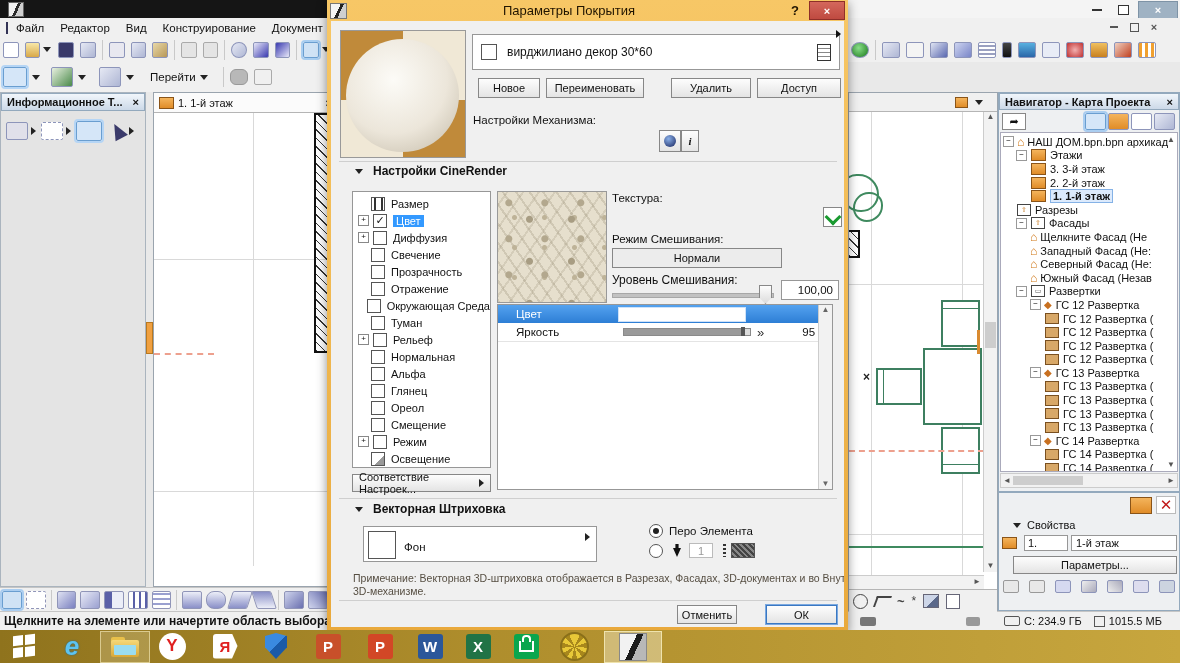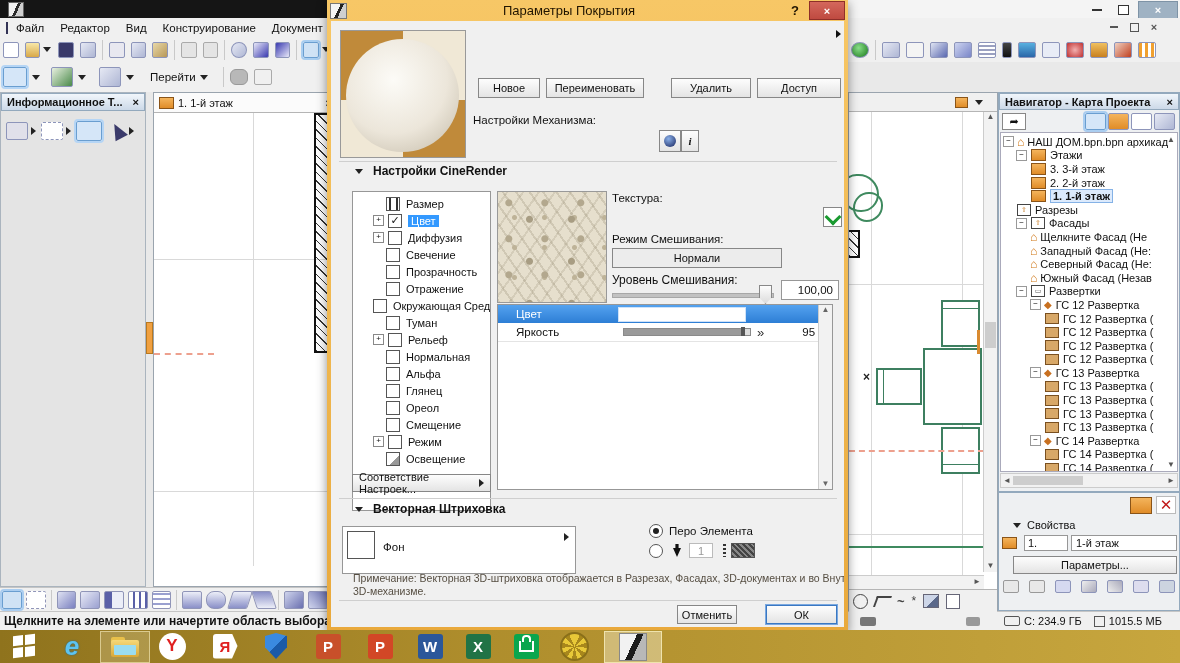--- a/index.html
+++ b/index.html
@@ -407,38 +407,43 @@
       <span style="flex:1;text-align:center;font-size:13px;color:#201400">Параметры Покрытия</span>
       <span style="font-weight:bold;font-size:13px;color:#201400;margin-right:10px">?</span>
       <div style="width:34px;height:17px;background:linear-gradient(180deg,#d4675c,#bf4a40);border:1px solid #8e2f28;color:#fff;font-weight:bold;display:flex;align-items:center;justify-content:center">×</div>
     </div>
     <div style="position:absolute;left:4px;top:21px;width:513px;height:606px;background:#f0f0f0;overflow:hidden">
 
       <div style="position:absolute;left:9px;top:9px;width:124px;height:126px;border:1px solid #999;background:conic-gradient(from 0deg at 50% 55%,#f0e8d6 0 25%,#c08a3a 25% 50%,#f0e8d6 50% 75%,#c08a3a 75%);overflow:hidden">
         <div style="position:absolute;left:5px;top:8px;width:113px;height:113px;border-radius:50%;background:radial-gradient(circle at 42% 36%,#fcfbf7,#ece6da 55%,#cfc7b6 85%,#a99f8c 100%),radial-gradient(#b8ae96 1px,transparent 1.3px);background-size:100% 100%,5px 5px"></div>
       </div>
 
+      <div class="white" style="position:absolute;left:141px;top:13px;width:368px;height:36px;display:flex;align-items:center">
+        <div class="cb" style="width:14px;height:14px;margin:0 10px 0 8px"></div>
+        <span style="flex:1;font-size:12px">вирджилиано декор 30*60</span>
+        <div style="width:12px;height:15px;background:#fff;border:1px solid #333;margin-right:8px;background-image:repeating-linear-gradient(180deg,transparent 0 3px,#888 3px 4px)"></div>
+      </div>
       <div class="tri-r" style="position:absolute;left:505px;top:9px;border-left-color:#111"></div>
 
       <div class="btn" style="position:absolute;left:147px;top:57px;width:62px;height:20px">Новое</div>
       <div class="btn" style="position:absolute;left:215px;top:57px;width:98px;height:20px">Переименовать</div>
       <div class="btn" style="position:absolute;left:340px;top:57px;width:80px;height:20px">Удалить</div>
       <div class="btn" style="position:absolute;left:426px;top:57px;width:84px;height:20px">Доступ</div>
 
       <span style="position:absolute;left:142px;top:93px;font-size:11.5px">Настройки Механизма:</span>
       <div class="btn" style="position:absolute;left:328px;top:109px;width:22px;height:22px">
           <div style="width:12px;height:12px;border-radius:50%;background:radial-gradient(circle at 38% 32%,#8ab0e8,#16235e)"></div>
         </div>
       <div class="btn" style="position:absolute;left:350px;top:109px;width:18px;height:22px;font-family:'Liberation Serif','DejaVu Serif',serif;font-weight:bold;font-style:italic">i</div>
 
       <div style="position:absolute;left:8px;top:140px;width:498px;height:1px;background:#cfcfcf"></div>
       <div class="tri-d" style="position:absolute;left:24px;top:148px"></div>
       <span style="position:absolute;left:42px;top:143px;font-weight:bold;font-size:12px">Настройки CineRender</span>
 
-      <div class="white" style="position:absolute;left:21px;top:170px;width:139px;height:320px;padding:3px 0 0 20px;overflow:hidden">
+      <div class="white" style="position:absolute;left:21px;top:170px;width:139px;height:277px;padding:3px 0 0 5px;overflow:hidden">
         <div class="trow">
             <span style="width:13px"></span>
             <div class="cb" style="background:linear-gradient(90deg,#fff 2px,#333 2px 4px,#fff 4px 9px,#333 9px 11px,#fff 11px)"></div>
             <span>Размер</span>
           </div>
         <div class="trow">
             <span class="exp">+</span>
             <div class="cb">✓</div>
             <span style="background:#3399ff;color:#fff;padding:0 3px">Цвет</span>
           </div>
@@ -548,21 +553,21 @@
         </div>
         <div style="position:absolute;right:0;top:0;width:13px;height:100%;background:#f2f2f2;border-left:1px solid #ccc">
           <div style="text-align:center;font-size:8px;color:#666">▲</div>
           <div style="position:absolute;bottom:1px;width:100%;text-align:center;font-size:8px;color:#666">▼</div>
         </div>
       </div>
 
       <div style="position:absolute;left:8px;top:477px;width:498px;height:1px;background:#cfcfcf"></div>
       <div class="tri-d" style="position:absolute;left:24px;top:486px"></div>
       <span style="position:absolute;left:42px;top:481px;font-weight:bold;font-size:12px">Векторная Штриховка</span>
-      <div class="white" style="position:absolute;left:11px;top:505px;width:234px;height:48px">
+      <div class="white" style="position:absolute;left:32px;top:505px;width:234px;height:36px">
         <div style="position:absolute;left:4px;top:4px;width:26px;height:26px;background:#fff;border:1px solid #555"></div>
         <span style="position:absolute;left:40px;top:14px;font-size:11.5px">Фон</span>
         <div class="tri-r" style="position:absolute;right:6px;top:6px"></div>
       </div>
       <div style="position:absolute;left:318px;top:503px;display:flex;align-items:center">
         <div style="width:12px;height:12px;border:1px solid #555;border-radius:50%;background:#fff;display:flex;align-items:center;justify-content:center">
             <div style="width:6px;height:6px;border-radius:50%;background:#222"></div>
           </div>
         <span style="margin-left:6px;font-size:11.5px">Перо Элемента</span>
       </div>

